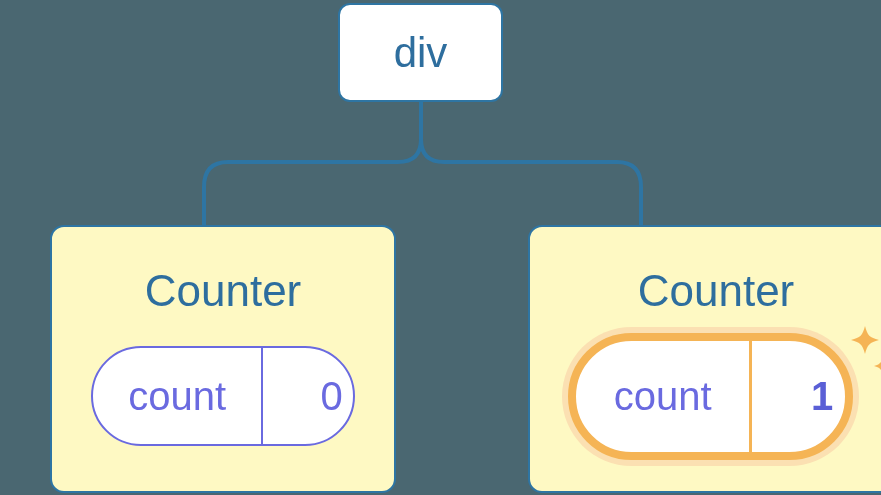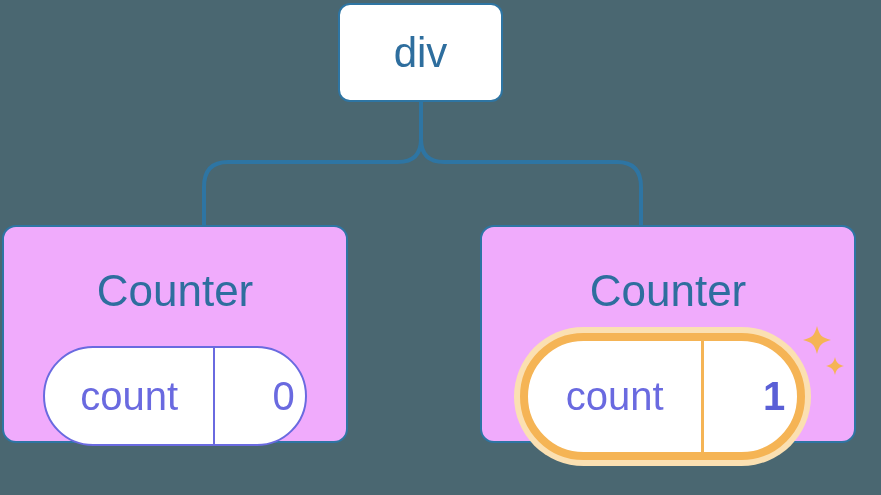--- a/index.html
+++ b/index.html
@@ -26,25 +26,26 @@
     border-radius: 12px;
     box-sizing: border-box;
     display: flex; align-items: center; justify-content: center;
   }
   .node-root .root-label {
     font-size: 42px; font-weight: 500; color: #2E6E9E;
   }
 
   .card {
     position: absolute;
-    top: 225px; height: 218px;
-    background: #f0abfc;
+    top: 225px; height: 268px;
+    background: #fef9c3;
     border: 2px solid #2E75A3;
     border-radius: 14px;
     box-sizing: border-box;
+    margin-left: 48px;
   }
   .card-left  { left: 2px;   width: 346px; }
   .card-right { left: 480px; width: 376px; }
 
   .card-title {
     position: absolute; left: 0; top: 40px; width: 100%;
     text-align: center;
     font-size: 44px; font-weight: 500; color: #2E6E9E;
     line-height: 1.1;
   }

